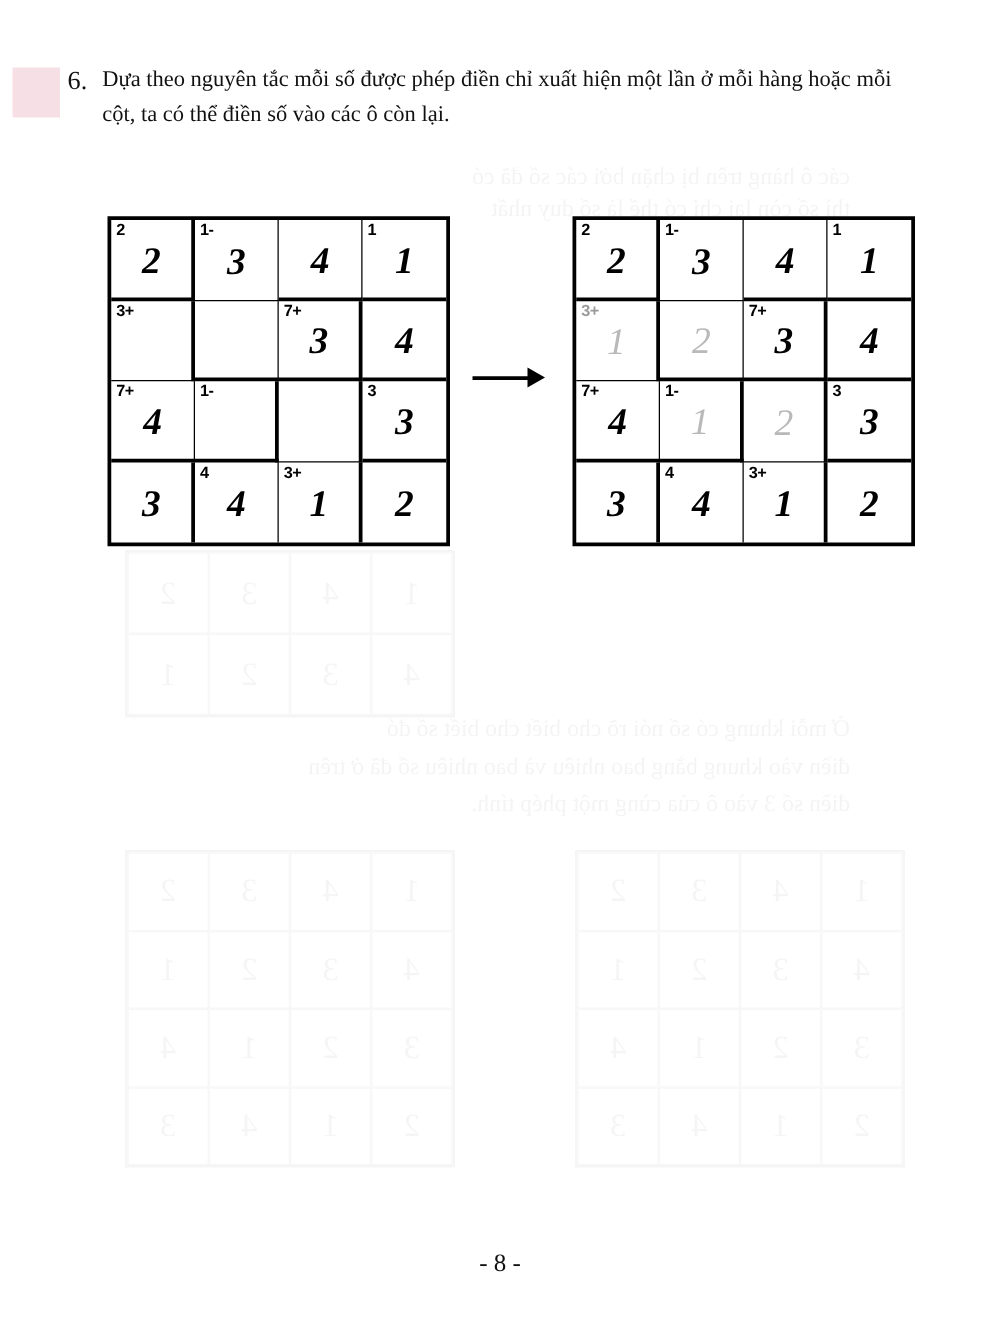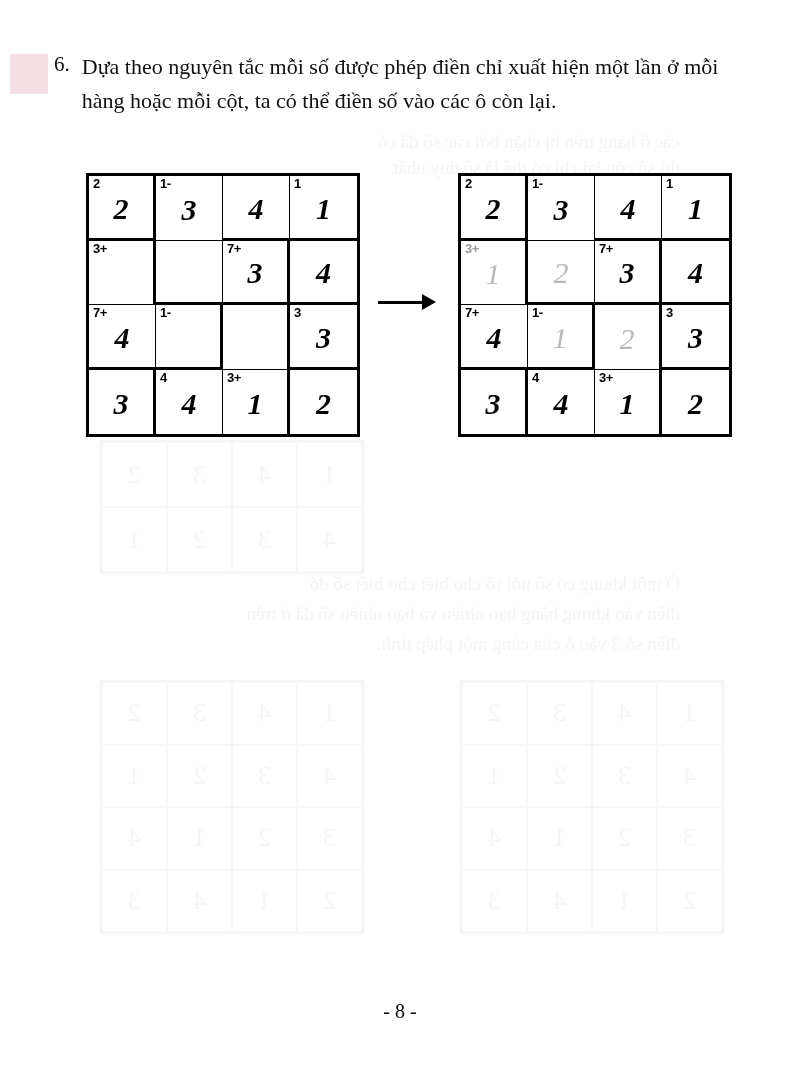--- a/index.html
+++ b/index.html
@@ -70,21 +70,21 @@
     display: flex;
     align-items: flex-start;
   }
   .problem-number {
     font-size: 21px;
     color: #111;
     padding-right: 12px;
     padding-top: 2px;
   }
   .problem-text {
-    font-size: 22px;
+    font-size: 18px;
     line-height: 1.55;
     color: #111;
     width: 660px;
   }
 
   .figure {
     position: absolute;
     left: 0;
     top: 168px;
     width: 800px;

